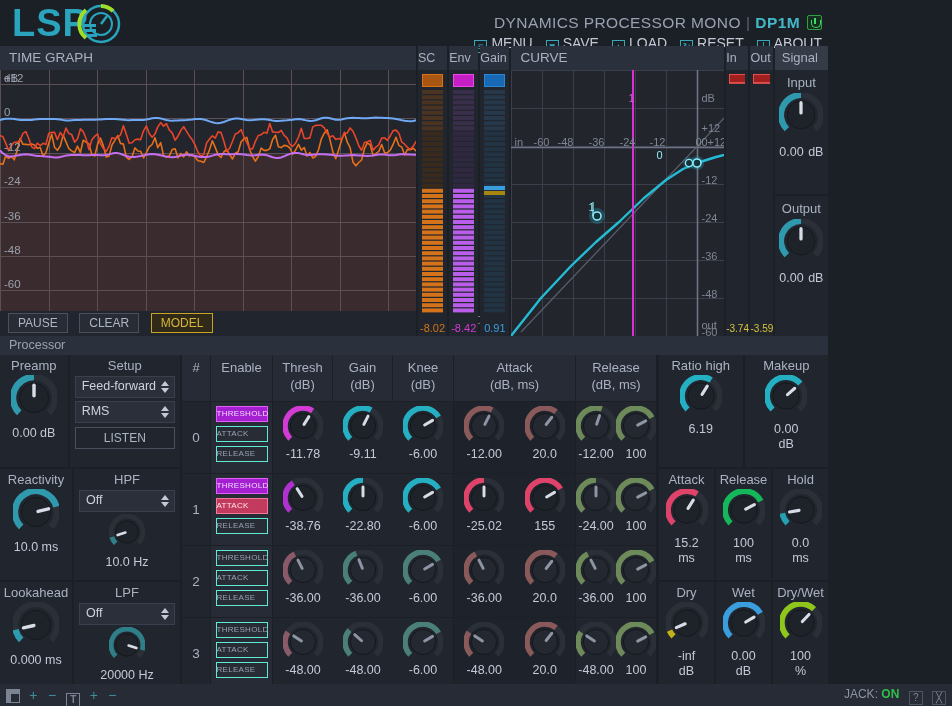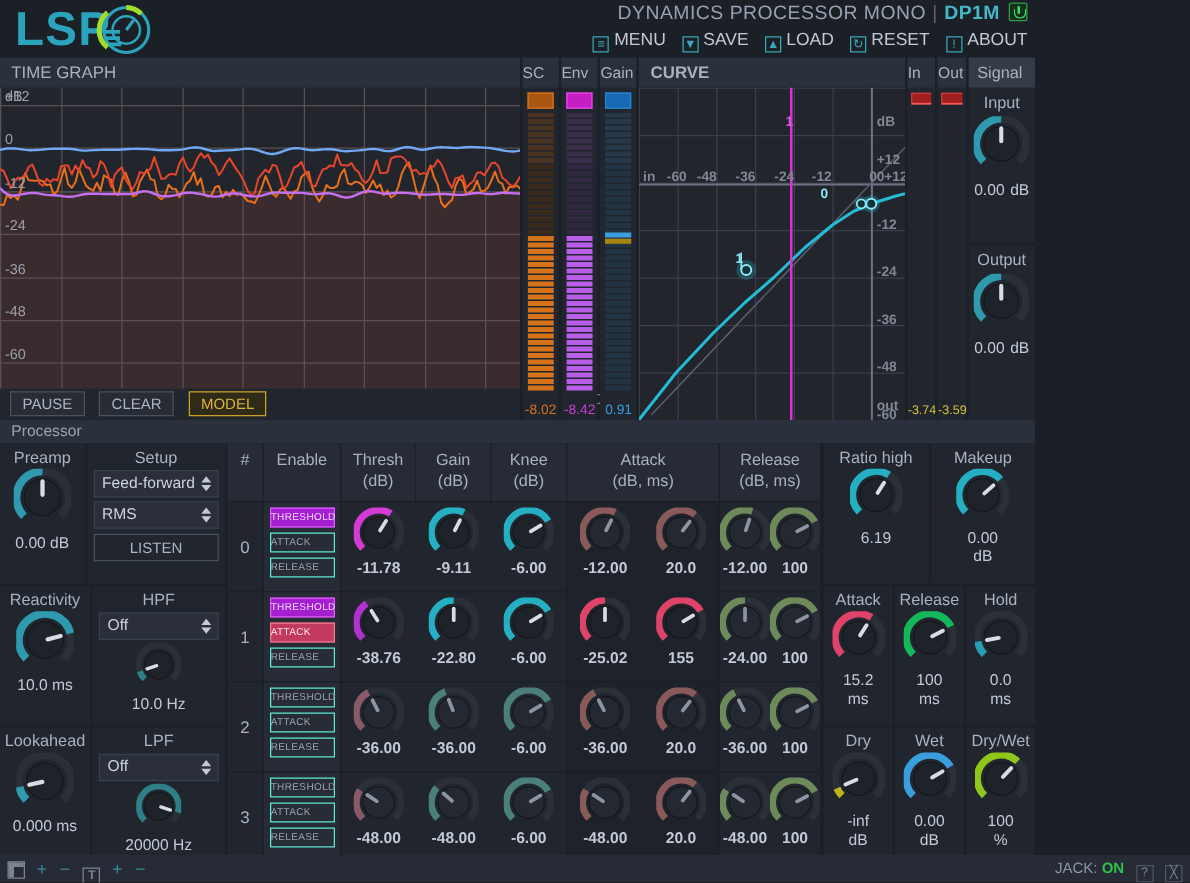--- a/index.html
+++ b/index.html
@@ -9,21 +9,21 @@
     font-family: "Liberation Sans", sans-serif;
     overflow: hidden;
     color: #c3c9d6;
   }
   .app { position: relative; width: 828px; height: 706px; background: #1b1f26; }
 
   
   .header { position: relative; height: 46px; background: #1b1f26; }
   .logo { position: absolute; left: 8px; top: 2px; width: 200px; height: 44px; }
   .hdr-right { position: absolute; right: 6px; top: 0; text-align: right; }
-  .hdr-title { font-size: 15.5px; letter-spacing: .4px; color: #99a1b2; padding-top: 2px; white-space: nowrap;}
+  .hdr-title { font-size: 15.5px; letter-spacing: .4px; color: #99a1b2; padding-top: 14px; white-space: nowrap;}
   .hdr-title .sep { color: #5a6274; margin: 0 5px; }
   .hdr-title .short { color: #45b8c8; font-weight: bold; }
   .pwr { display:inline-block; width:15px; height:15px; border:1.5px solid #2f9e44; border-radius:2px;
          vertical-align:-2px; margin-left:7px; position:relative; background:#16301e; }
   .pwr::after{ content:""; position:absolute; left:5.5px; top:2px; width:2px; height:6px; background:#3ddc6a;}
   .pwr::before{ content:""; position:absolute; left:2.5px; top:4px; width:8px; height:7px;
        border:1.5px solid #3ddc6a; border-top:none; border-radius:0 0 6px 6px;}
   .menubar { margin-top:3px; font-size:14px; color:#c3c9d6; white-space:nowrap; }
   .menubar .mi { display:inline-block; margin-left:13px; cursor:pointer; }
   .menubar .mi .gl { display:inline-block; width:13px; height:13px; margin-right:4px; vertical-align:-2px;
@@ -51,21 +51,21 @@
   .btn.on { border-color:#c9a227; color:#d9b43a; background:#302a18;}
 
   
   .mcol { width:34px; background:#21262e; position:relative; }
   .mhead { height:24px; line-height:24px; text-align:left; font-size:12.5px; color:#aab2c2; background:#2b313c;}
   .mchip { height:13px; margin:4px 4px 3px 4px; border:1.5px solid; }
   .mbody { position:absolute; left:4px; right:4px; top:44px; bottom:20px; overflow:hidden;}
   .mval { position:absolute; left:0; right:0; bottom:2px; text-align:center; font-size:11px; }
 
   
-  .cv { width:248px; position:relative;font-weight:bold; }
+  .cv { width:248px; position:relative; }
   .cv-plot { position:relative; height:266px; background:#22252c; overflow:hidden; }
   .cv-lab { position:absolute; font-size:11px; color:#7f8694; }
   .cv-marker { position:absolute; top:0; bottom:0; width:2px; background:#d930d9; }
 
   
   .iocol { width:26px; background:#21262e; position:relative; }
   .iobody { position:absolute; left:3px; right:3px; top:28px; bottom:20px; overflow:hidden; }
 
   
   .sig { width:62px; background:#21262e; position:relative; }
@@ -102,21 +102,21 @@
   .drow > div { border-right:1px solid #1b1f26; position:relative; }
   .c-num { width:29px; background:#21262e; text-align:center; font-size:13.5px; color:#aab2c2;
            display:flex; align-items:center; justify-content:center;}
   .c-en  { width:62px; background:#262b36; padding:4px 0; }
   .enb { height:16px; line-height:14px; margin:0 auto 4px auto; width:52px; text-align:left;
          font-size:8px; letter-spacing:.3px; border:1px solid #5eead4; color:#9aa2b2; background:#272c35; cursor:pointer;}
   .enb.on-t { background:#a41fd0; border-color:#e05ff5; color:#f0d9ff; }
   .enb.on-a { background:#c23b5e; border-color:#f27a96; color:#ffe2ea; }
   .grp { background:#21262e; display:flex; }
   .grp.alt { background:#1e222a; }
-  .kc { flex:1; text-align:center; padding-top:4px;font-weight:bold; }
+  .kc { flex:1; text-align:center; padding-top:4px; }
   .kc .vl { font-size:12.5px; color:#c3c9d6; display:block; margin-top:1px; }
 
   
   .rightcol { width:252px; display:flex; flex-direction:column; margin-left:2px; }
   .rrow { display:flex; flex:1; gap:2px; margin-bottom:2px; }
   .rcell { flex:1; background:#21262e; text-align:center; padding-top:3px; }
   .rcell .lb { font-size:13px; color:#aab2c2; display:block; }
   .rcell .vl { font-size:12.5px; color:#c3c9d6; display:block; line-height:15px;}
 
   

